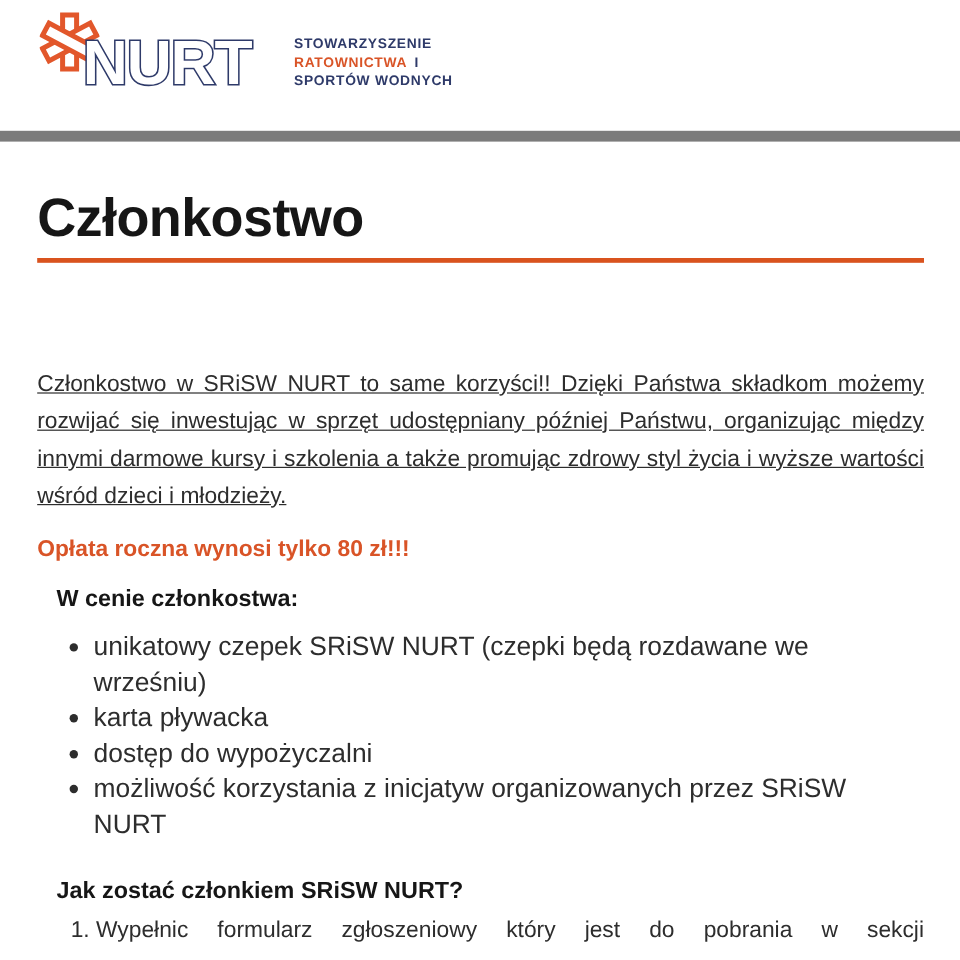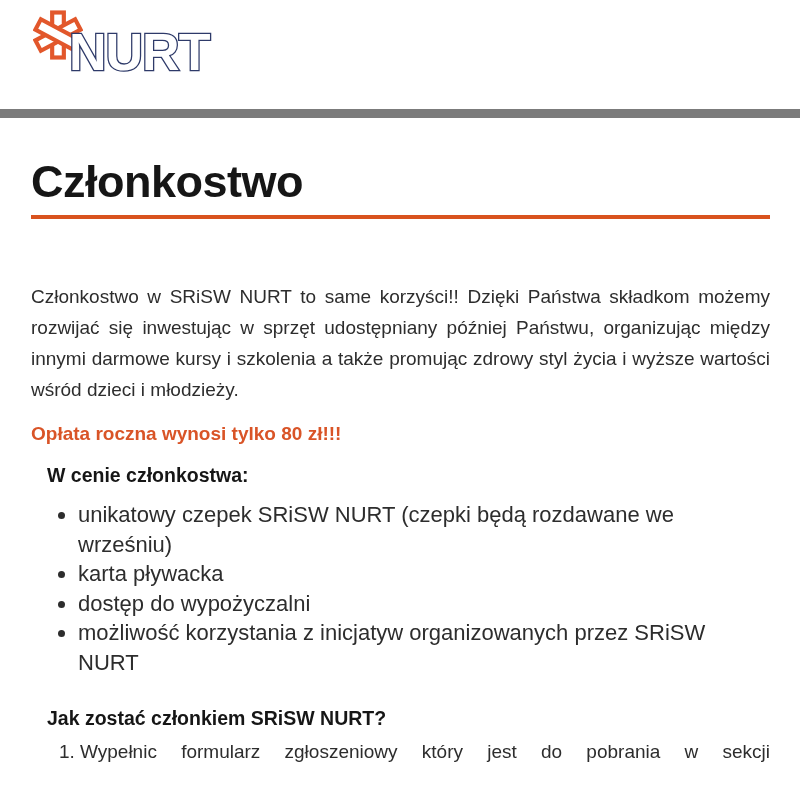--- a/index.html
+++ b/index.html
@@ -28,21 +28,21 @@
   .gray-bar{position:absolute;top:109px;left:0;width:800px;height:9px;background:var(--bar-gray);}
 
   
   .content{position:absolute;top:118px;left:31px;width:739px;}
   h1.page-title{margin-top:40px;font-size:45px;line-height:48px;font-weight:700;
     color:var(--heading-text);letter-spacing:-0.5px;}
   .title-rule{height:4px;background:var(--accent);margin-top:9px;border:none;}
 
   p.body-par{margin-top:18px;font-size:19px;line-height:31px;color:var(--body-text);
     text-align:justify;}
-  p.intro{margin-top:62px;}
+  p.intro{margin-top:86px;text-decoration:underline;}
   p.fee{margin-top:16px;font-size:19px;line-height:25px;font-weight:700;
     color:var(--accent-text);text-align:left;}
   a.contact-link{color:var(--link);text-decoration:none;cursor:pointer;}
 
   h2.sub-heading{margin-top:17px;font-size:19.5px;line-height:24px;font-weight:700;
     color:var(--heading-text);margin-left:16px;}
   ul.benefits{margin-top:13px;padding-left:47px;font-size:22px;line-height:29.5px;
     color:var(--body-text);}
   h2.join{margin-top:29px;}
   ol.join-steps{margin-top:7px;padding-left:49px;font-size:19px;line-height:29px;
@@ -59,20 +59,25 @@
       <svg class="logo-icon" viewBox="0 0 60 64" aria-hidden="true">
         <g stroke="#e2572b" stroke-width="5" fill="#ffffff">
           <rect x="23" y="5" width="14" height="54"></rect>
           <rect x="23" y="5" width="14" height="54" transform="rotate(62 30 32)"></rect>
           <rect x="23" y="5" width="14" height="54" transform="rotate(-62 30 32)"></rect>
         </g>
       </svg>
       <svg class="logo-wordmark" width="162" height="60" viewBox="0 0 162 60">
         <text x="2" y="48" font-family="Liberation Sans, DejaVu Sans, sans-serif" font-size="52" font-weight="bold" letter-spacing="-1" fill="#ffffff" stroke="#2e3a69" stroke-width="2.6" paint-order="stroke">NURT</text>
       </svg>
+      <div class="logo-subtitle">
+        <div>STOWARZYSZENIE</div>
+        <div><span class="orange">RATOWNICTWA</span><span class="sep">I</span></div>
+        <div>SPORTÓW WODNYCH</div>
+      </div>
     </div>
   </div>
 
   <div class="gray-bar"></div>
 
   <div class="content">
 
     <h1 class="page-title">Członkostwo</h1>
     <div class="title-rule"></div>
 

